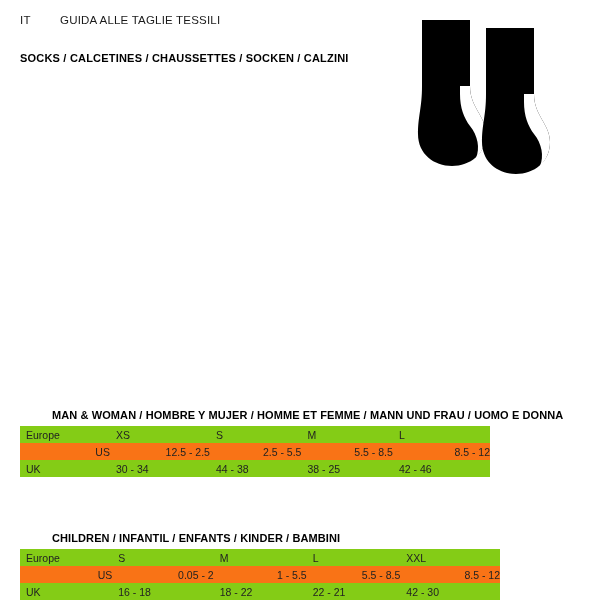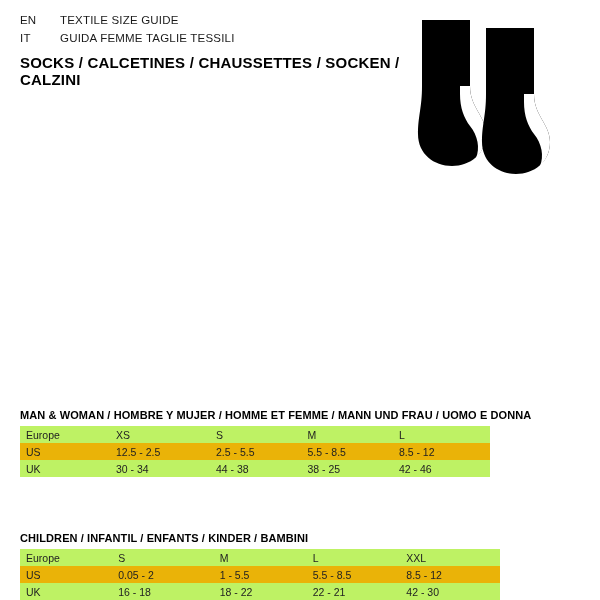--- a/index.html
+++ b/index.html
@@ -37,22 +37,22 @@
   }
   .lang-code {
     width: 40px;
     flex: 0 0 40px;
     color: #1a1a1a;
   }
   .lang-text {
     color: #1a1a1a;
   }
   .socks-title {
-    margin-top: 4px;
-    font-size: 15px;
+    margin-top: 20px;
+    font-size: 11px;
     font-weight: bold;
     letter-spacing: 0.2px;
     color: #000;
   }
 
   
   .illustration {
     position: absolute;
     top: 16px;
     left: 400px;
@@ -69,68 +69,66 @@
   .table-block.adult { top: 409px; }
   .table-block.kids  { top: 532px; }
 
   .table-caption {
     font-size: 11px;
     font-weight: bold;
     color: #000;
     letter-spacing: 0.1px;
     margin-bottom: 5px;
     white-space: nowrap;
+    margin-left: 32px;
   }
 
   table.size-table {
     border-collapse: collapse;
     font-size: 10.5px;
     color: #222;
   }
   table.size-table td {
     height: 15px;
     padding: 1px 0 1px 6px;
     vertical-align: middle;
     white-space: nowrap;
   }
   table.size-table tr.shaded td {
-    background: #bef264;
+    background: #84cc16;
     margin-top: 40px;
   }
   table.size-table tr.plain td {
-    background: #eab308;
+    background: #f97316;
+    text-align: right;
   }
   
   .c0 { width: 92px; }
   .c1 { width: 102px; }
   .c2 { width: 93px; }
   .c3 { width: 93px; }
   .c4 { width: 100px; }
 
   .adult table.size-table { width: 470px; }
   .kids  table.size-table { width: 480px; }
 </style>
 </head>
 <body>
 
 <div class="page">
 
   <div class="header">
 
-    <div class="lang-row">
-      <span class="lang-code">EN</span>
-      <span class="lang-text">TEXTILE SIZE GUIDE</span>
-    </div>
 
 
 
 
     <div class="lang-row">
       <span class="lang-code">IT</span>
-      <span class="lang-text">GUIDA FEMME TAGLIE TESSILI</span>
+      <span class="lang-text">GUIDA ALLE TAGLIE TESSILI</span>
     </div>
 
     <div class="socks-title">SOCKS / CALCETINES / CHAUSSETTES / SOCKEN / CALZINI</div>
   </div>
 
   <div class="illustration">
     <svg width="180" height="160" viewBox="0 0 180 160" xmlns="http://www.w3.org/2000/svg">
 
       <path d="M22 4 L70 4 L70 70 C70 92 86 100 86 118 C86 138 70 150 52 150 C34 150 18 138 18 118 C18 100 22 92 22 70 Z" fill="#000000"></path>
 

